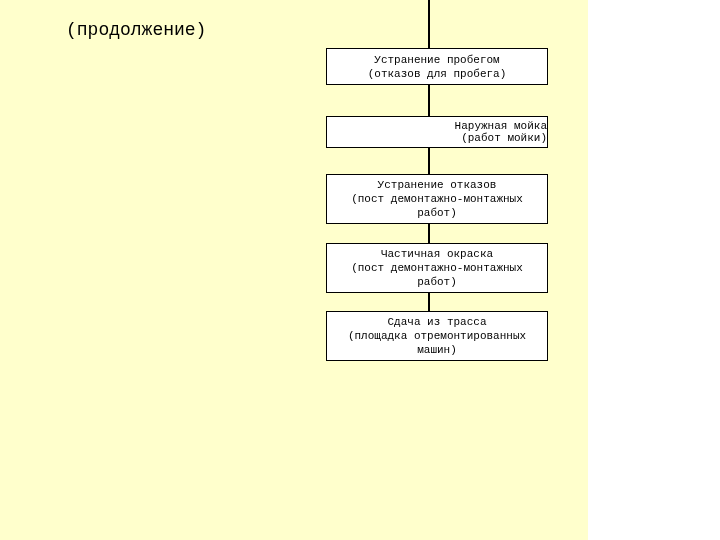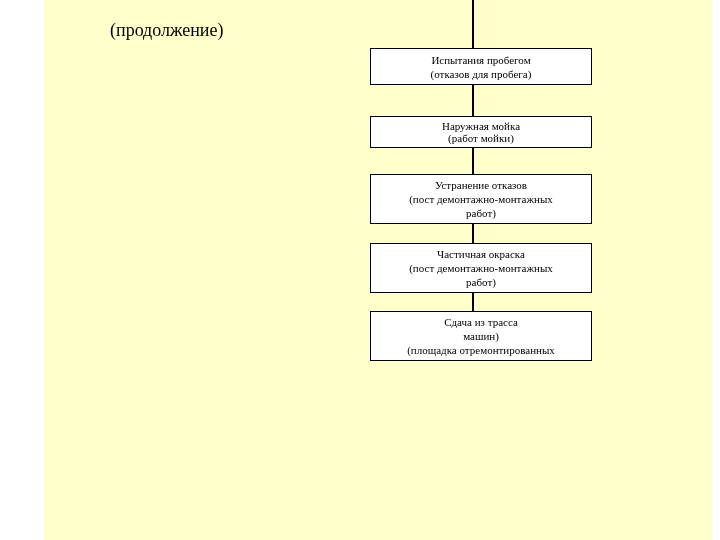--- a/index.html
+++ b/index.html
@@ -1,23 +1,22 @@
 <!DOCTYPE html>
 <html><head>
 <meta charset="utf-8">
 <style>
   html, body { margin: 0; padding: 0; }
   #page {
     position: relative;
-    width: 668px;
+    width: 588px;
     height: 540px;
     background: #FFFFCC;
-    font-family: Liberation Serif, serif;
+    font-family: Liberation Mono, monospace;
     overflow: hidden;
-    margin-left: 44px;
   }
   .title {
     position: absolute;
     left: 66px;
     top: 20px;
     font-size: 18px;
     line-height: 20px;
     color: #000000;
     white-space: nowrap;
   }
@@ -41,37 +40,37 @@
     flex-direction: column;
     justify-content: center;
     align-items: center;
     text-align: center;
     font-size: 11px;
     line-height: 14px;
     color: #000000;
     z-index: 2;
   }
   .b1 { top: 48px;  height: 37px; }
-  .b2 { top: 116px; height: 32px; line-height: 12px; }
+  .b2 { top: 116px; height: 32px; line-height: 12px; text-align: right; }
   .b3 { top: 174px; height: 50px; }
   .b4 { top: 243px; height: 50px; }
   .b5 { top: 311px; height: 50px; }
   .flow-line { width: 100%; }
 </style>
 </head>
 <body>
 
 <div id="page">
 
   <div class="title">(продолжение)</div>
 
   <div class="connector"></div>
 
   <div class="flow-box b1">
-    <div class="flow-line">Испытания пробегом</div>
+    <div class="flow-line">Устранение пробегом</div>
     <div class="flow-line">(отказов для пробега)</div>
   </div>
 
   <div class="flow-box b2">
     <div class="flow-line">Наружная мойка</div>
     <div class="flow-line">(работ мойки)</div>
   </div>
 
   <div class="flow-box b3">
     <div class="flow-line">Устранение отказов</div>
@@ -80,17 +79,17 @@
   </div>
 
   <div class="flow-box b4">
     <div class="flow-line">Частичная окраска</div>
     <div class="flow-line">(пост демонтажно-монтажных</div>
     <div class="flow-line">работ)</div>
   </div>
 
   <div class="flow-box b5">
     <div class="flow-line">Сдача из трасса</div>
+    <div class="flow-line">(площадка отремонтированных</div>
     <div class="flow-line">машин)</div>
-    <div class="flow-line">(площадка отремонтированных</div>
   </div>
 
 </div>
 
 </body></html>

